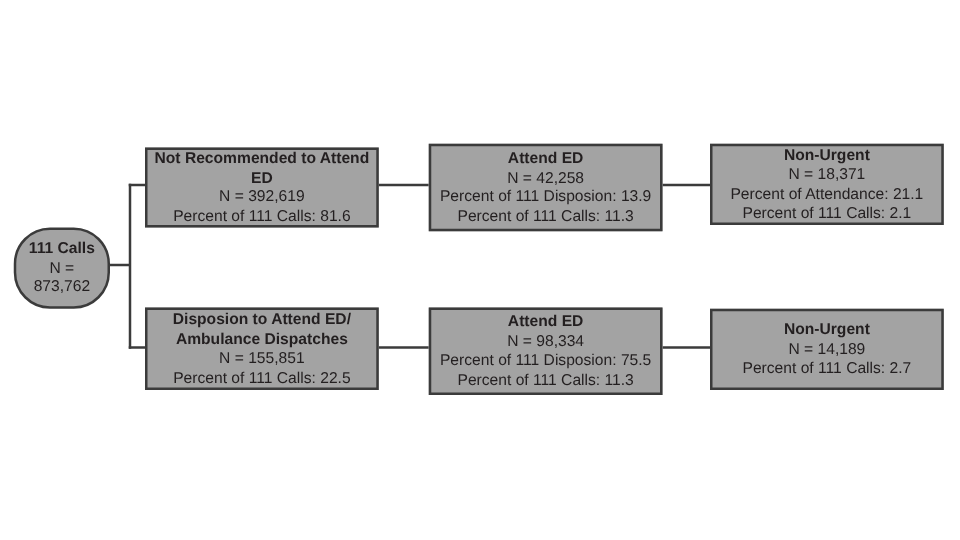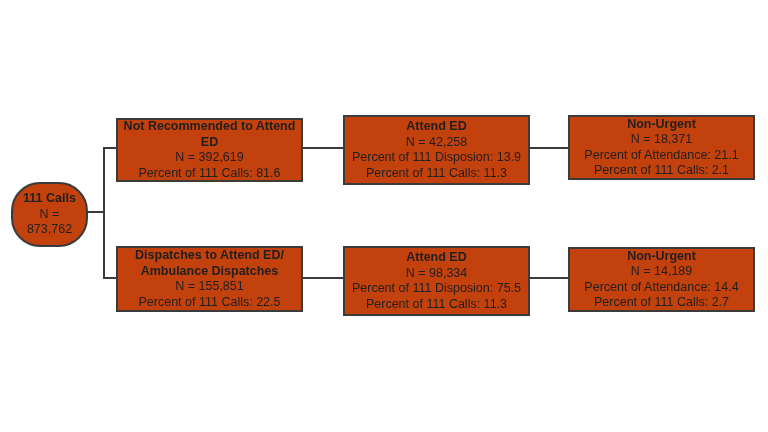--- a/index.html
+++ b/index.html
@@ -19,21 +19,21 @@
     position: absolute;
     top: 0;
     left: 0;
     width: 768px;
     height: 432px;
   }
   .node {
     position: absolute;
     box-sizing: border-box;
     border: 2px solid #3b3b3b;
-    background: #c2410c;
+    background: #a3a3a3;
     display: flex;
     flex-direction: column;
     justify-content: center;
     align-items: center;
     text-align: center;
     color: #231f20;
     font-size: 12.5px;
     line-height: 15.5px;
     padding: 2px 4px;
   }
@@ -92,33 +92,32 @@
   </div>
 
   <div class="node node-nonurgent-top">
     <div class="title">Non-Urgent</div>
     <div>N = 18,371</div>
     <div>Percent of Attendance: 21.1</div>
     <div>Percent of 111 Calls: 2.1</div>
   </div>
 
   <div class="node node-recommended">
-    <div class="title">Dispatches to Attend ED/</div>
+    <div class="title">Disposion to Attend ED/</div>
     <div class="title">Ambulance Dispatches</div>
     <div>N = 155,851</div>
     <div>Percent of 111 Calls: 22.5</div>
   </div>
 
   <div class="node node-attend-bottom">
     <div class="title">Attend ED</div>
     <div>N = 98,334</div>
     <div>Percent of 111 Disposion: 75.5</div>
     <div>Percent of 111 Calls: 11.3</div>
   </div>
 
   <div class="node node-nonurgent-bottom">
     <div class="title">Non-Urgent</div>
     <div>N = 14,189</div>
-    <div>Percent of Attendance: 14.4</div>
     <div>Percent of 111 Calls: 2.7</div>
   </div>
 
 </div>
 
 </body></html>

